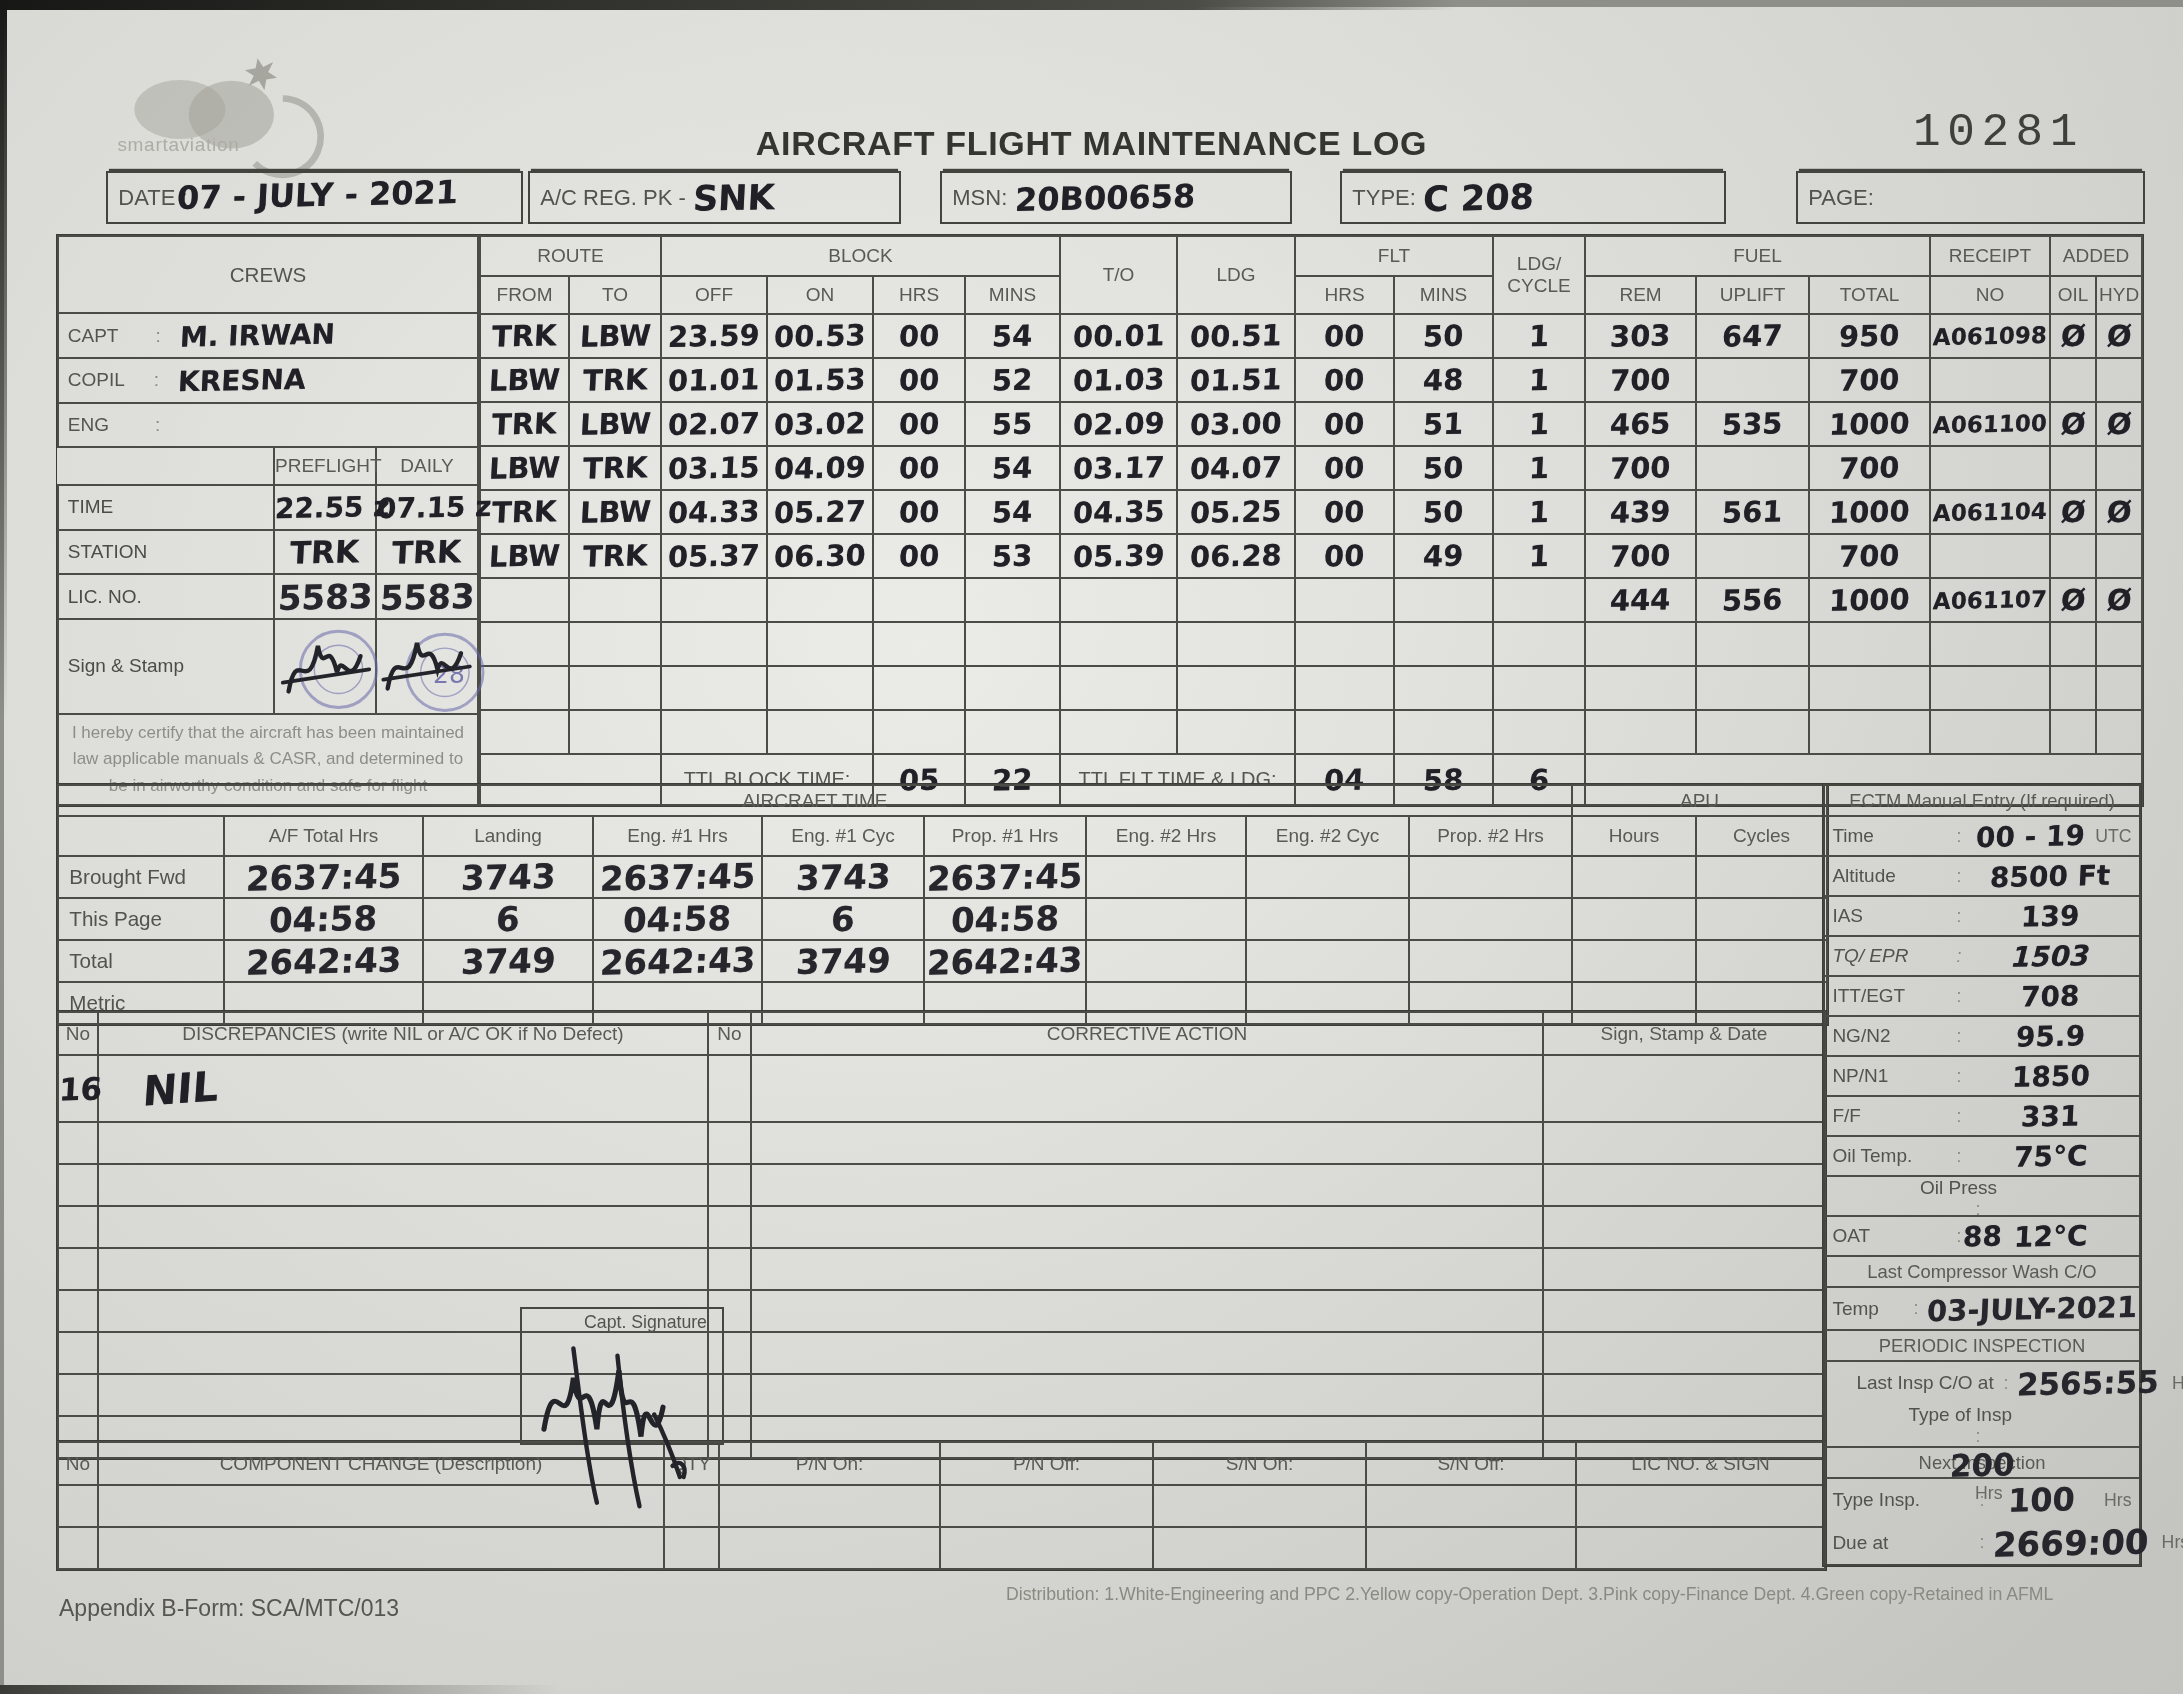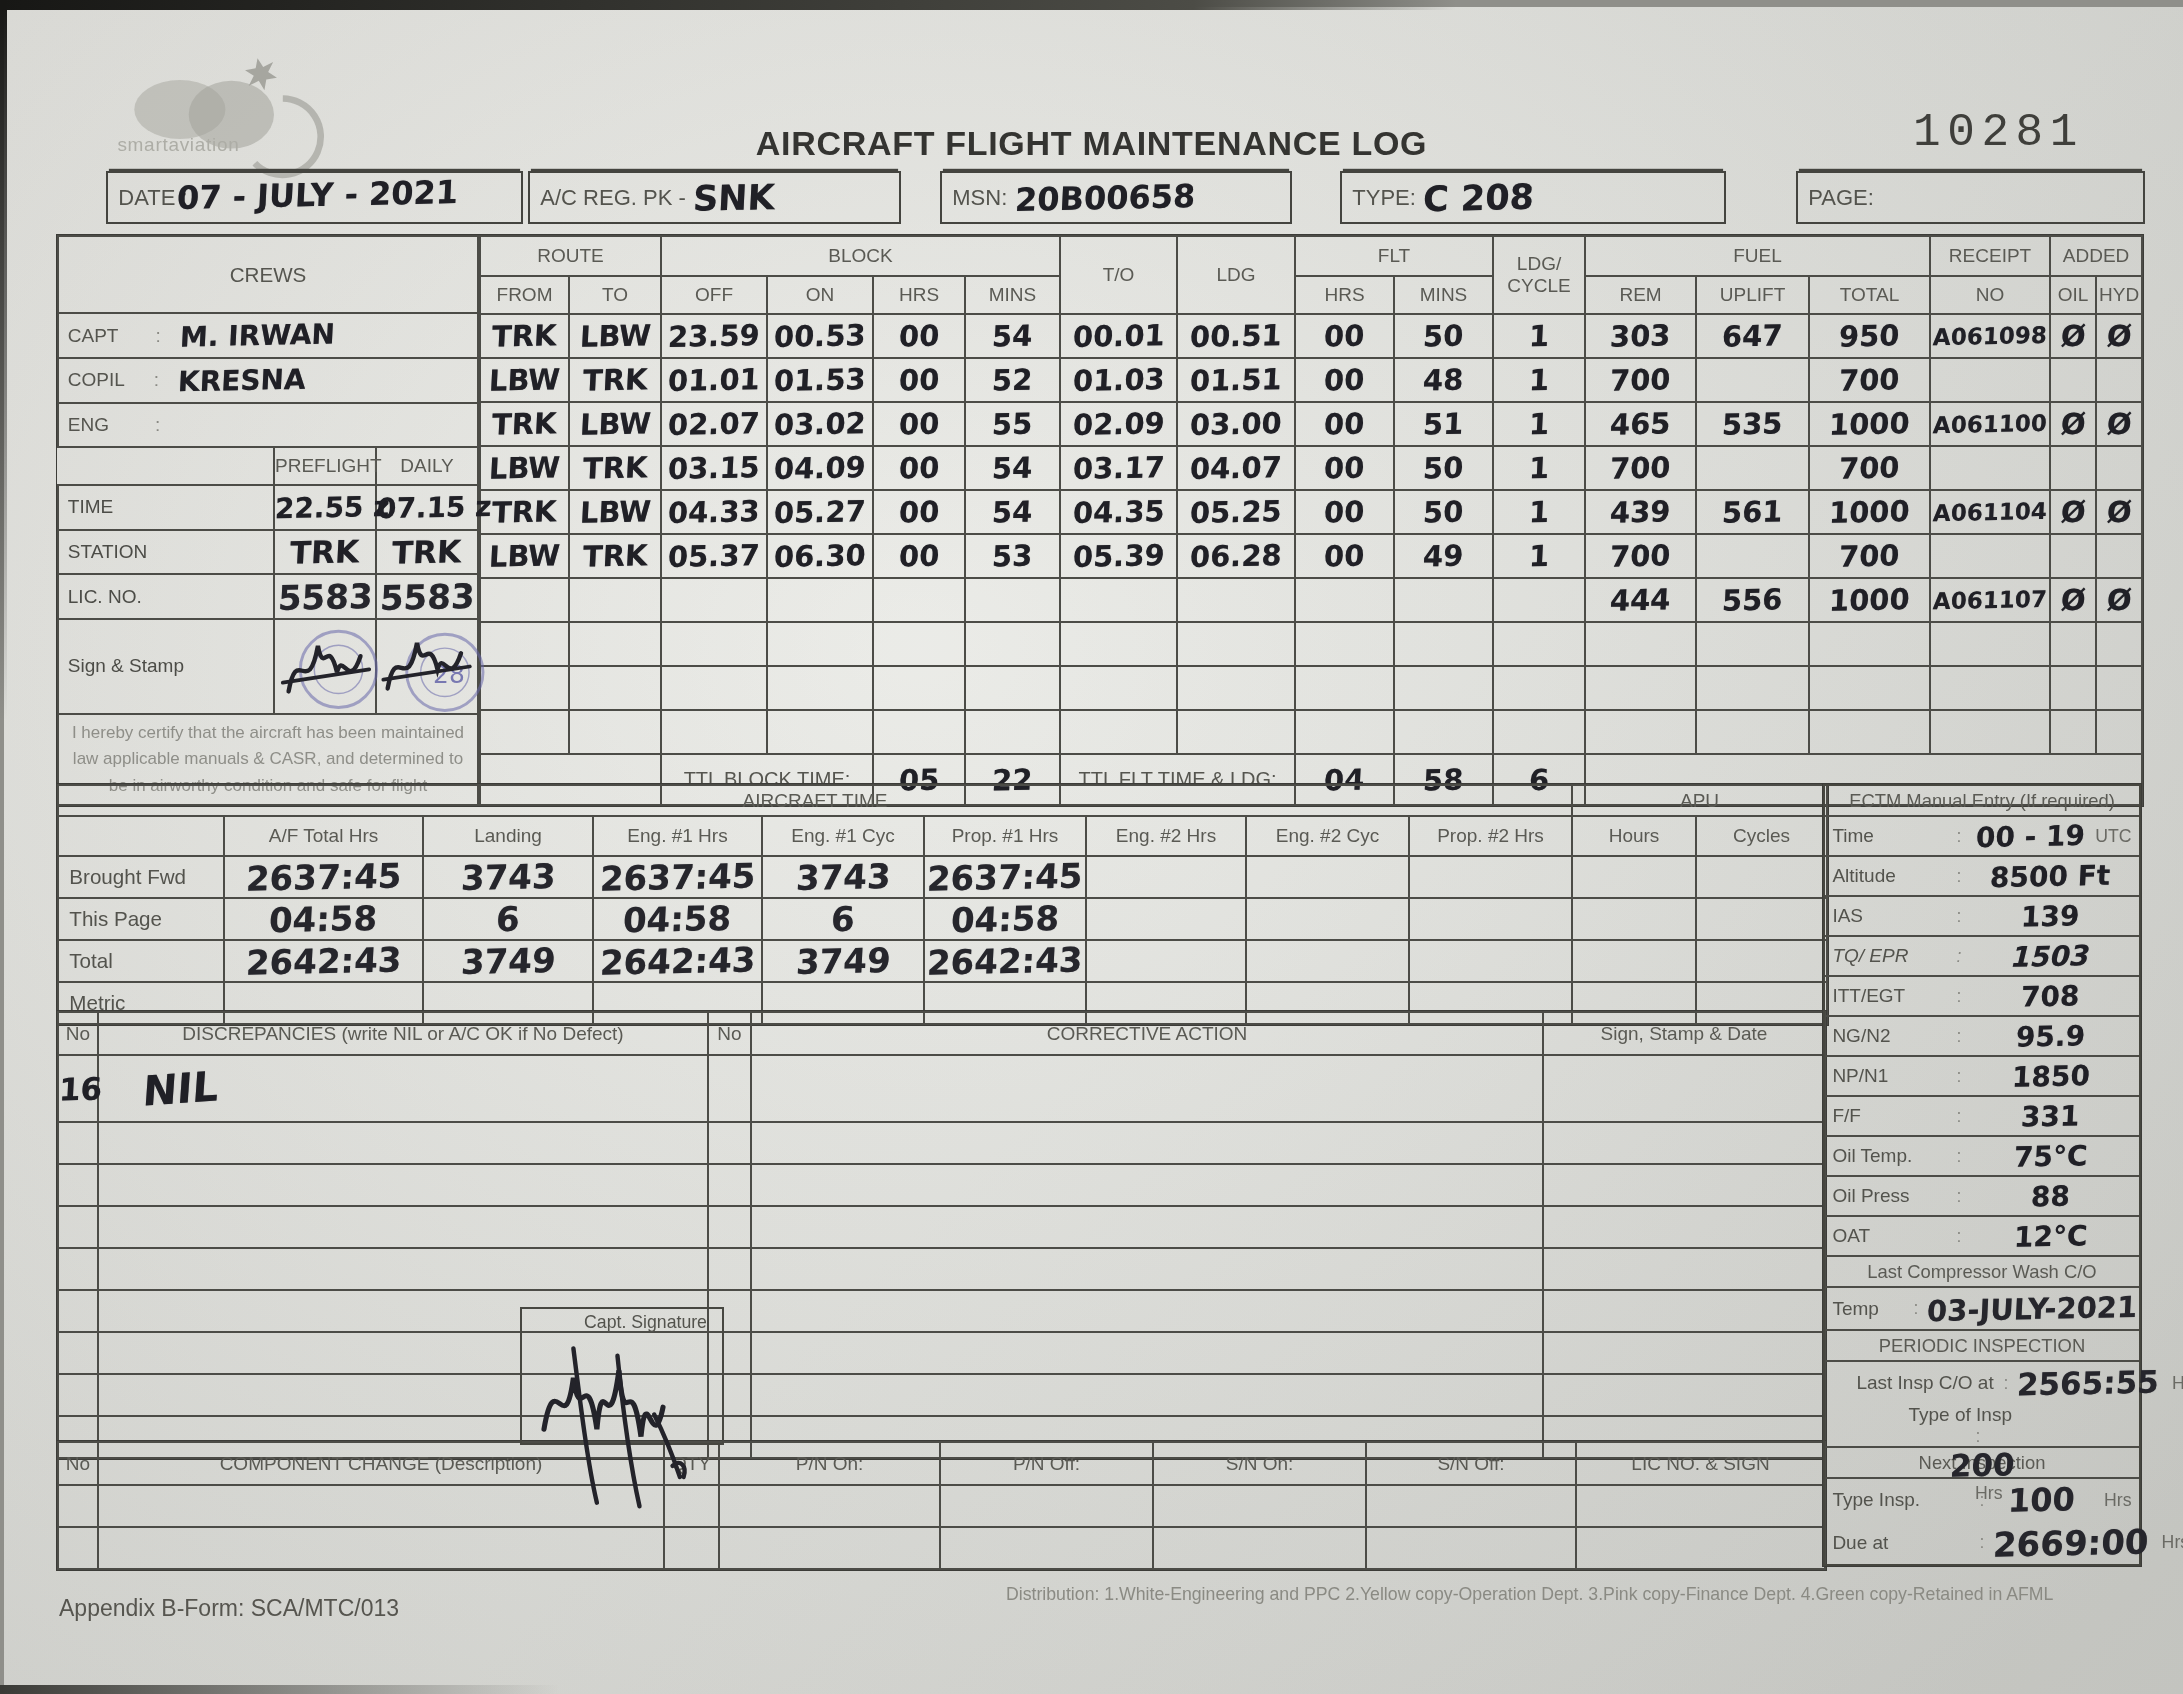--- a/index.html
+++ b/index.html
@@ -750,21 +750,21 @@
     <div class="p-row" style="height:38px;">
       <span class="lbl">F/F</span>
       <span class="colon">:</span>
       <span class="val"><span class="hw">331</span></span>
     </div>
     <div class="p-row" style="height:38px;">
       <span class="lbl">Oil Temp.</span>
       <span class="colon">:</span>
       <span class="val"><span class="hw">75°C</span></span>
     </div>
-    <div class="p-row" style="height:38px;">
+    <div class="p-row" style="height:38px;flex-direction:column;">
       <span class="lbl">Oil Press</span>
       <span class="colon">:</span>
       <span class="val"><span class="hw">88</span></span>
     </div>
     <div class="p-row" style="height:38px;">
       <span class="lbl">OAT</span>
       <span class="colon">:</span>
       <span class="val"><span class="hw">12°C</span></span>
     </div>
 

